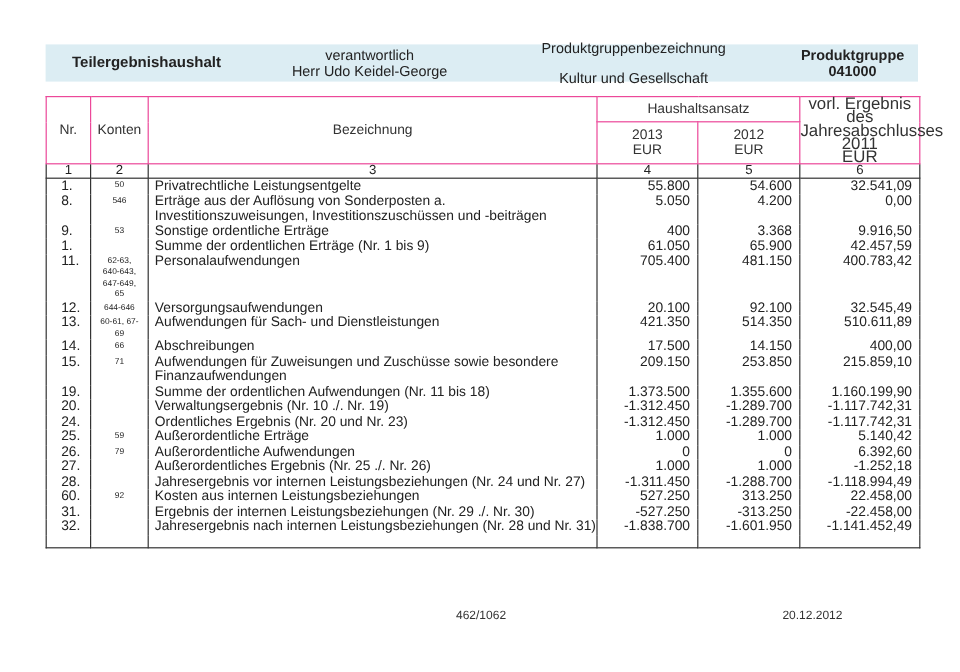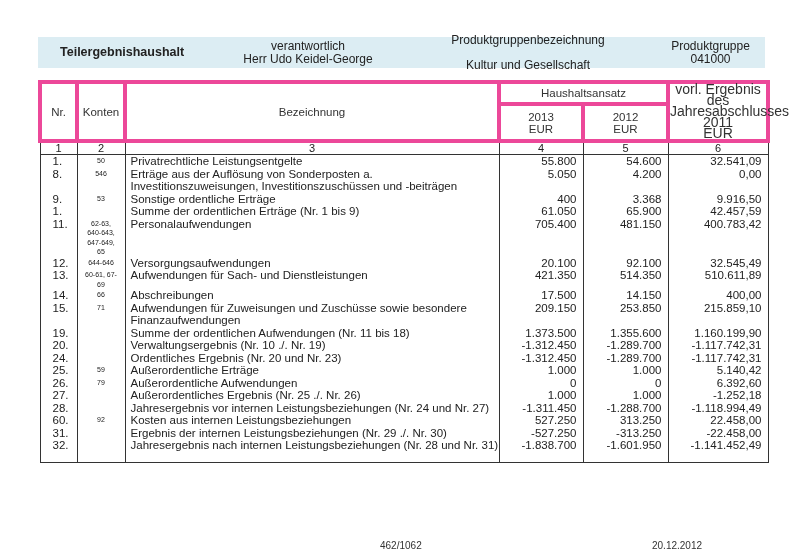--- a/index.html
+++ b/index.html
@@ -8,41 +8,41 @@
     font-family: "Liberation Sans", sans-serif; color: #222;
   }
   .hdr-band {
     position: absolute; left: 38px; top: 37px; width: 727px; height: 31px;
     background: #dcedf3;
   }
   .hdr-cell { position: absolute; top: 0; height: 31px; display: flex; flex-direction: column; justify-content: center; align-items: center; font-size: 12px; line-height: 13px; color: #222; }
   .hdr-title { left: 22px; font-weight: bold; font-size: 12.5px; align-items: flex-start; }
   .hdr-resp { left: 195px; width: 150px; }
   .hdr-prod { left: 395px; width: 190px; gap: 12px; }
-  .hdr-grp { left: 620px; width: 105px; }
+  .hdr-grp { left: 620px; width: 105px; font-weight: bold; }
 
   table.main {
     position: absolute; left: 38px; top: 80px; width: 728px;
     border-collapse: collapse; font-size: 11.5px; table-layout: fixed;
   }
   table.main td, table.main th { padding: 0; font-weight: normal; }
-  .colh td { border: 4px solid #ec4899; text-align: center; vertical-align: middle; color: #333; }
+  .colh td { border: 1px solid #ec4899; text-align: center; vertical-align: middle; color: #333; }
   .h-small { font-size: 14px; line-height: 11px; }
   .numrow td { border: 1px solid #333; text-align: center; height: 11px; line-height: 11px; font-size: 11px; }
   .body td { border-left: 1px solid #333; border-right: 1px solid #333; vertical-align: top; line-height: 12.5px; }
   .body tr:last-child td { border-bottom: 1px solid #333; }
   .c-nr { padding-left: 12px !important; }
   .c-konto { text-align: center; font-size: 7px; font-weight: bold; line-height: 9.5px !important; padding-top: 1px !important; }
   .c-bez { padding-left: 5px !important; margin-top: 40px; }
   .c-num { text-align: right; padding-right: 6px !important; }
   .bold td { font-weight: bold; }
   .bold td.c-konto { font-weight: bold; }
   .spacer td { height: 10px; }
 
-  .footer { position: absolute; top: 540px; font-size: 10px; color: #333; }
+  .footer { position: absolute; top: 508px; font-size: 10px; color: #333; }
   .f-page { left: 380px; }
   .f-date { left: 652px; }
 </style>
 </head>
 <body>
 
 <div class="hdr-band">
   <div class="hdr-cell hdr-title">
     <span>Teilergebnishaushalt</span>
   </div>

